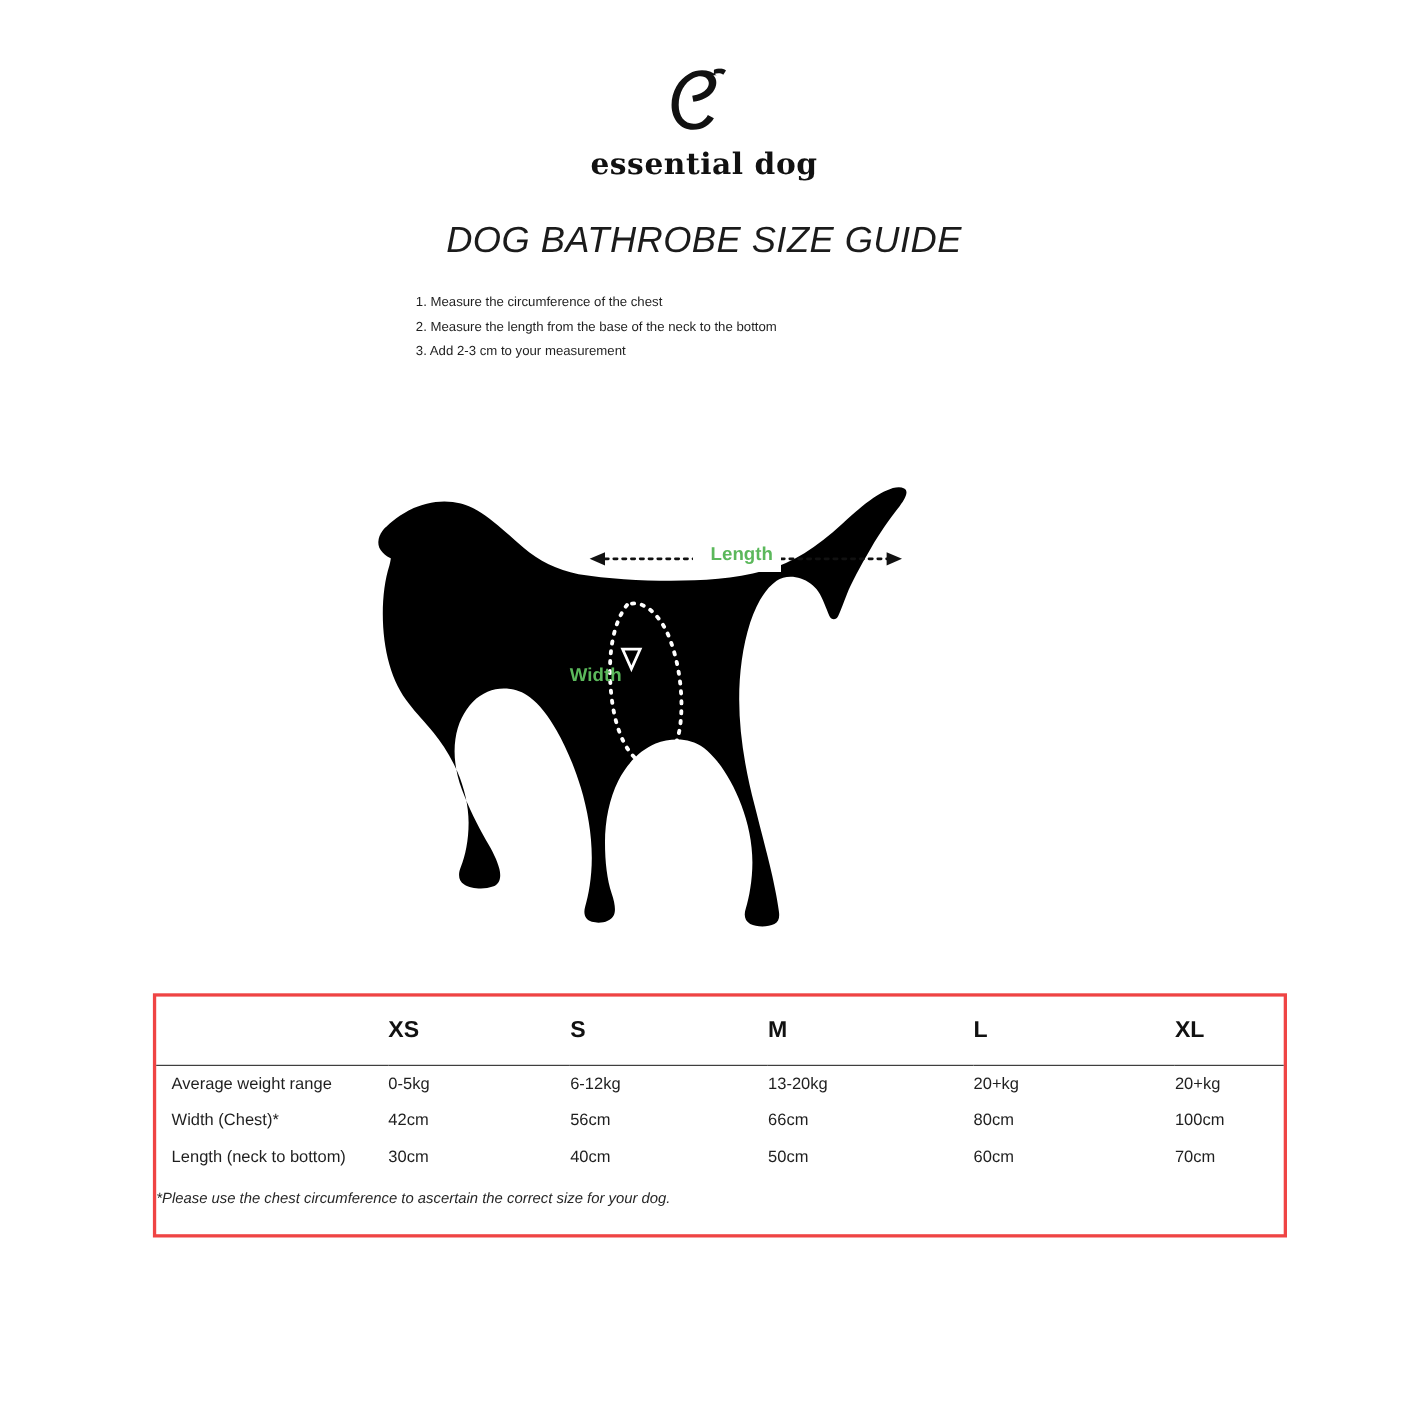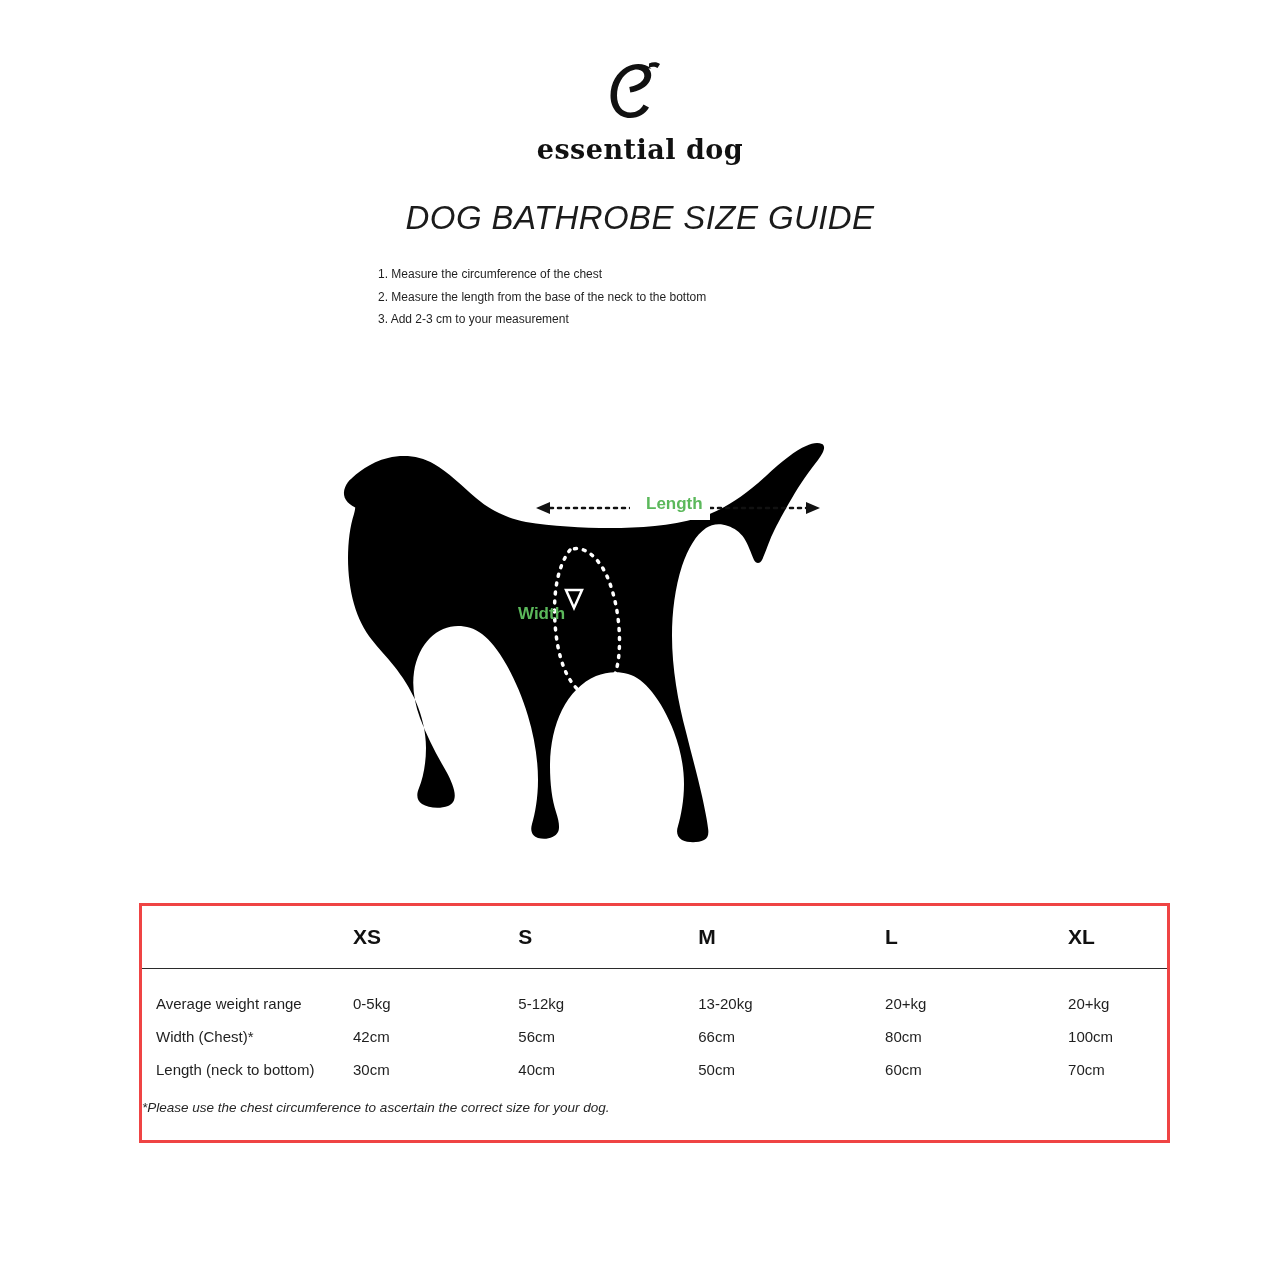--- a/index.html
+++ b/index.html
@@ -101,21 +101,21 @@
     font-weight: bold;
     color: #111;
     border-bottom: 1px solid #2b2b2b;
   }
   .head-row th.rowlabel { font-weight: normal; }
   .body-row td {
     height: 33px;
     color: #1f1f1f;
     font-size: 15px;
   }
-  .body-row:first-child td { padding-top: 18px; }
+  .body-row:first-child td { }
   .col-label { width: 200px; padding-left: 14px !important; }
   .col-xs { width: 168px; }
   .col-s  { width: 183px; }
   .col-m  { width: 190px; }
   .col-l  { width: 186px; }
   .col-xl { width: 100px; }
   .note-row td {
     height: 54px;
     text-align: right;
     padding-right: 8px !important;
@@ -237,21 +237,21 @@
         <th class="col-s">S</th>
         <th class="col-m">M</th>
         <th class="col-l">L</th>
         <th class="col-xl">XL</th>
       </tr>
     </thead>
     <tbody>
       <tr class="body-row">
         <td class="col-label">Average weight range</td>
         <td class="col-xs">0-5kg</td>
-        <td class="col-s">5-12kg</td>
+        <td class="col-s">6-12kg</td>
         <td class="col-m">13-20kg</td>
         <td class="col-l">20+kg</td>
         <td class="col-xl">20+kg</td>
       </tr>
       <tr class="body-row">
         <td class="col-label">Width (Chest)*</td>
         <td class="col-xs">42cm</td>
         <td class="col-s">56cm</td>
         <td class="col-m">66cm</td>
         <td class="col-l">80cm</td>

